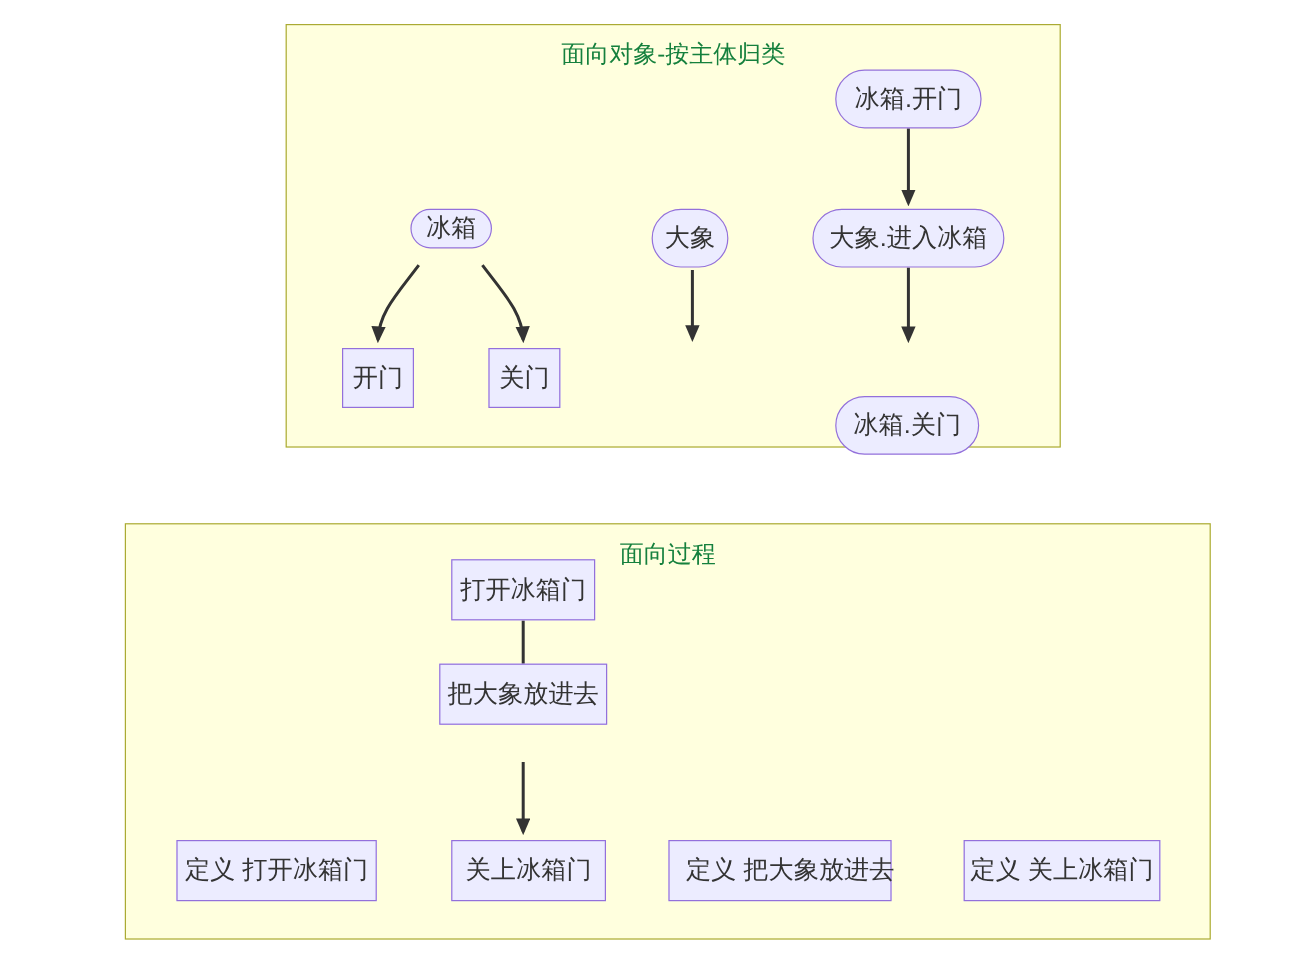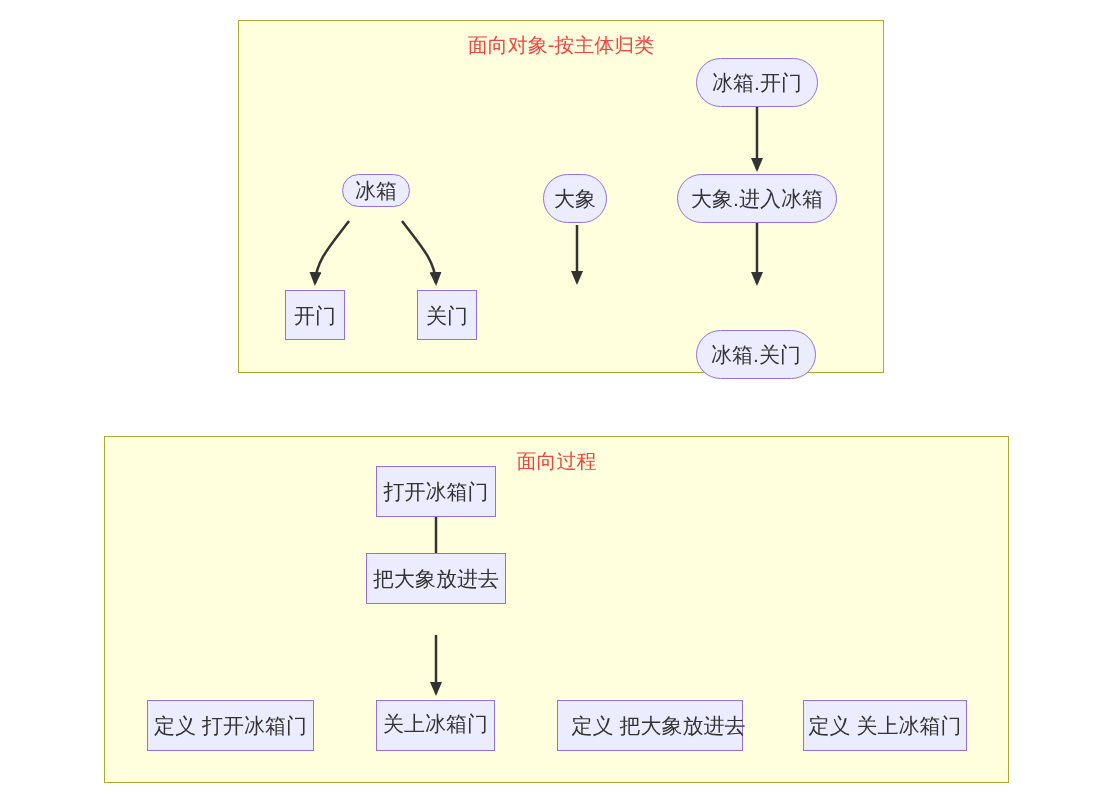--- a/index.html
+++ b/index.html
@@ -16,21 +16,21 @@
     background: #ffffde;
     border: 1.5px solid #aaaa33;
     box-sizing: border-box;
   }
   .cluster-object  { left: 238px; top: 20px;  width: 646px; height: 353px; }
   .cluster-process { left: 104px; top: 436px; width: 905px; height: 347px; }
   .cluster-title {
     text-align: center;
     padding-top: 11px;
     font-size: 20px;
-    color: #ef4444;
+    color: #15803d;
   }
   svg.edge-layer {
     position: absolute;
     left: 0; top: 0;
     width: 1096px; height: 797px;
     pointer-events: none;
   }
   .node {
     position: absolute;
     background: #ECECFF;
@@ -45,29 +45,29 @@
     white-space: nowrap;
   }
   .stadium { border-radius: 25px; }
 
   
   .n-fridge-open    { left: 696px; top: 58px;  width: 122px; height: 49px; }
   .n-fridge         { left: 342px; top: 174px; width: 68px;  height: 33px; }
   .n-elephant       { left: 543px; top: 174px; width: 64px;  height: 49px; }
   .n-elephant-enter { left: 677px; top: 174px; width: 160px; height: 49px; }
   .n-open-door      { left: 285px; top: 290px; width: 60px;  height: 50px; }
-  .n-close-door     { left: 407px; top: 290px; width: 60px;  height: 50px; margin-left: 10px; }
+  .n-close-door     { left: 407px; top: 290px; width: 60px;  height: 50px; }
   .n-enter-fridge   { left: 527px; top: 290px; width: 98px;  height: 51px; }
   .n-fridge-close   { left: 696px; top: 290px; width: 120px; height: 49px; margin-top: 40px; }
 
   
   .n-open-fridge-door  { left: 376px; top: 466px; width: 120px; height: 51px; }
   .n-put-elephant      { left: 366px; top: 553px; width: 140px; height: 51px; }
   .n-def-open          { left: 147px; top: 700px; width: 167px; height: 51px; }
-  .n-close-fridge-door { left: 376px; top: 700px; width: 119px; height: 51px; font-family: Liberation Mono, monospace; }
+  .n-close-fridge-door { left: 376px; top: 700px; width: 129px; height: 51px; }
   .n-def-put           { left: 557px; top: 700px; width: 186px; height: 51px; padding-left: 17px; }
   .n-def-close         { left: 803px; top: 700px; width: 164px; height: 51px; }
 </style>
 </head>
 <body>
 
 <div class="canvas">
 
   <section class="cluster cluster-object">
     <div class="cluster-title">面向对象-按主体归类</div>

